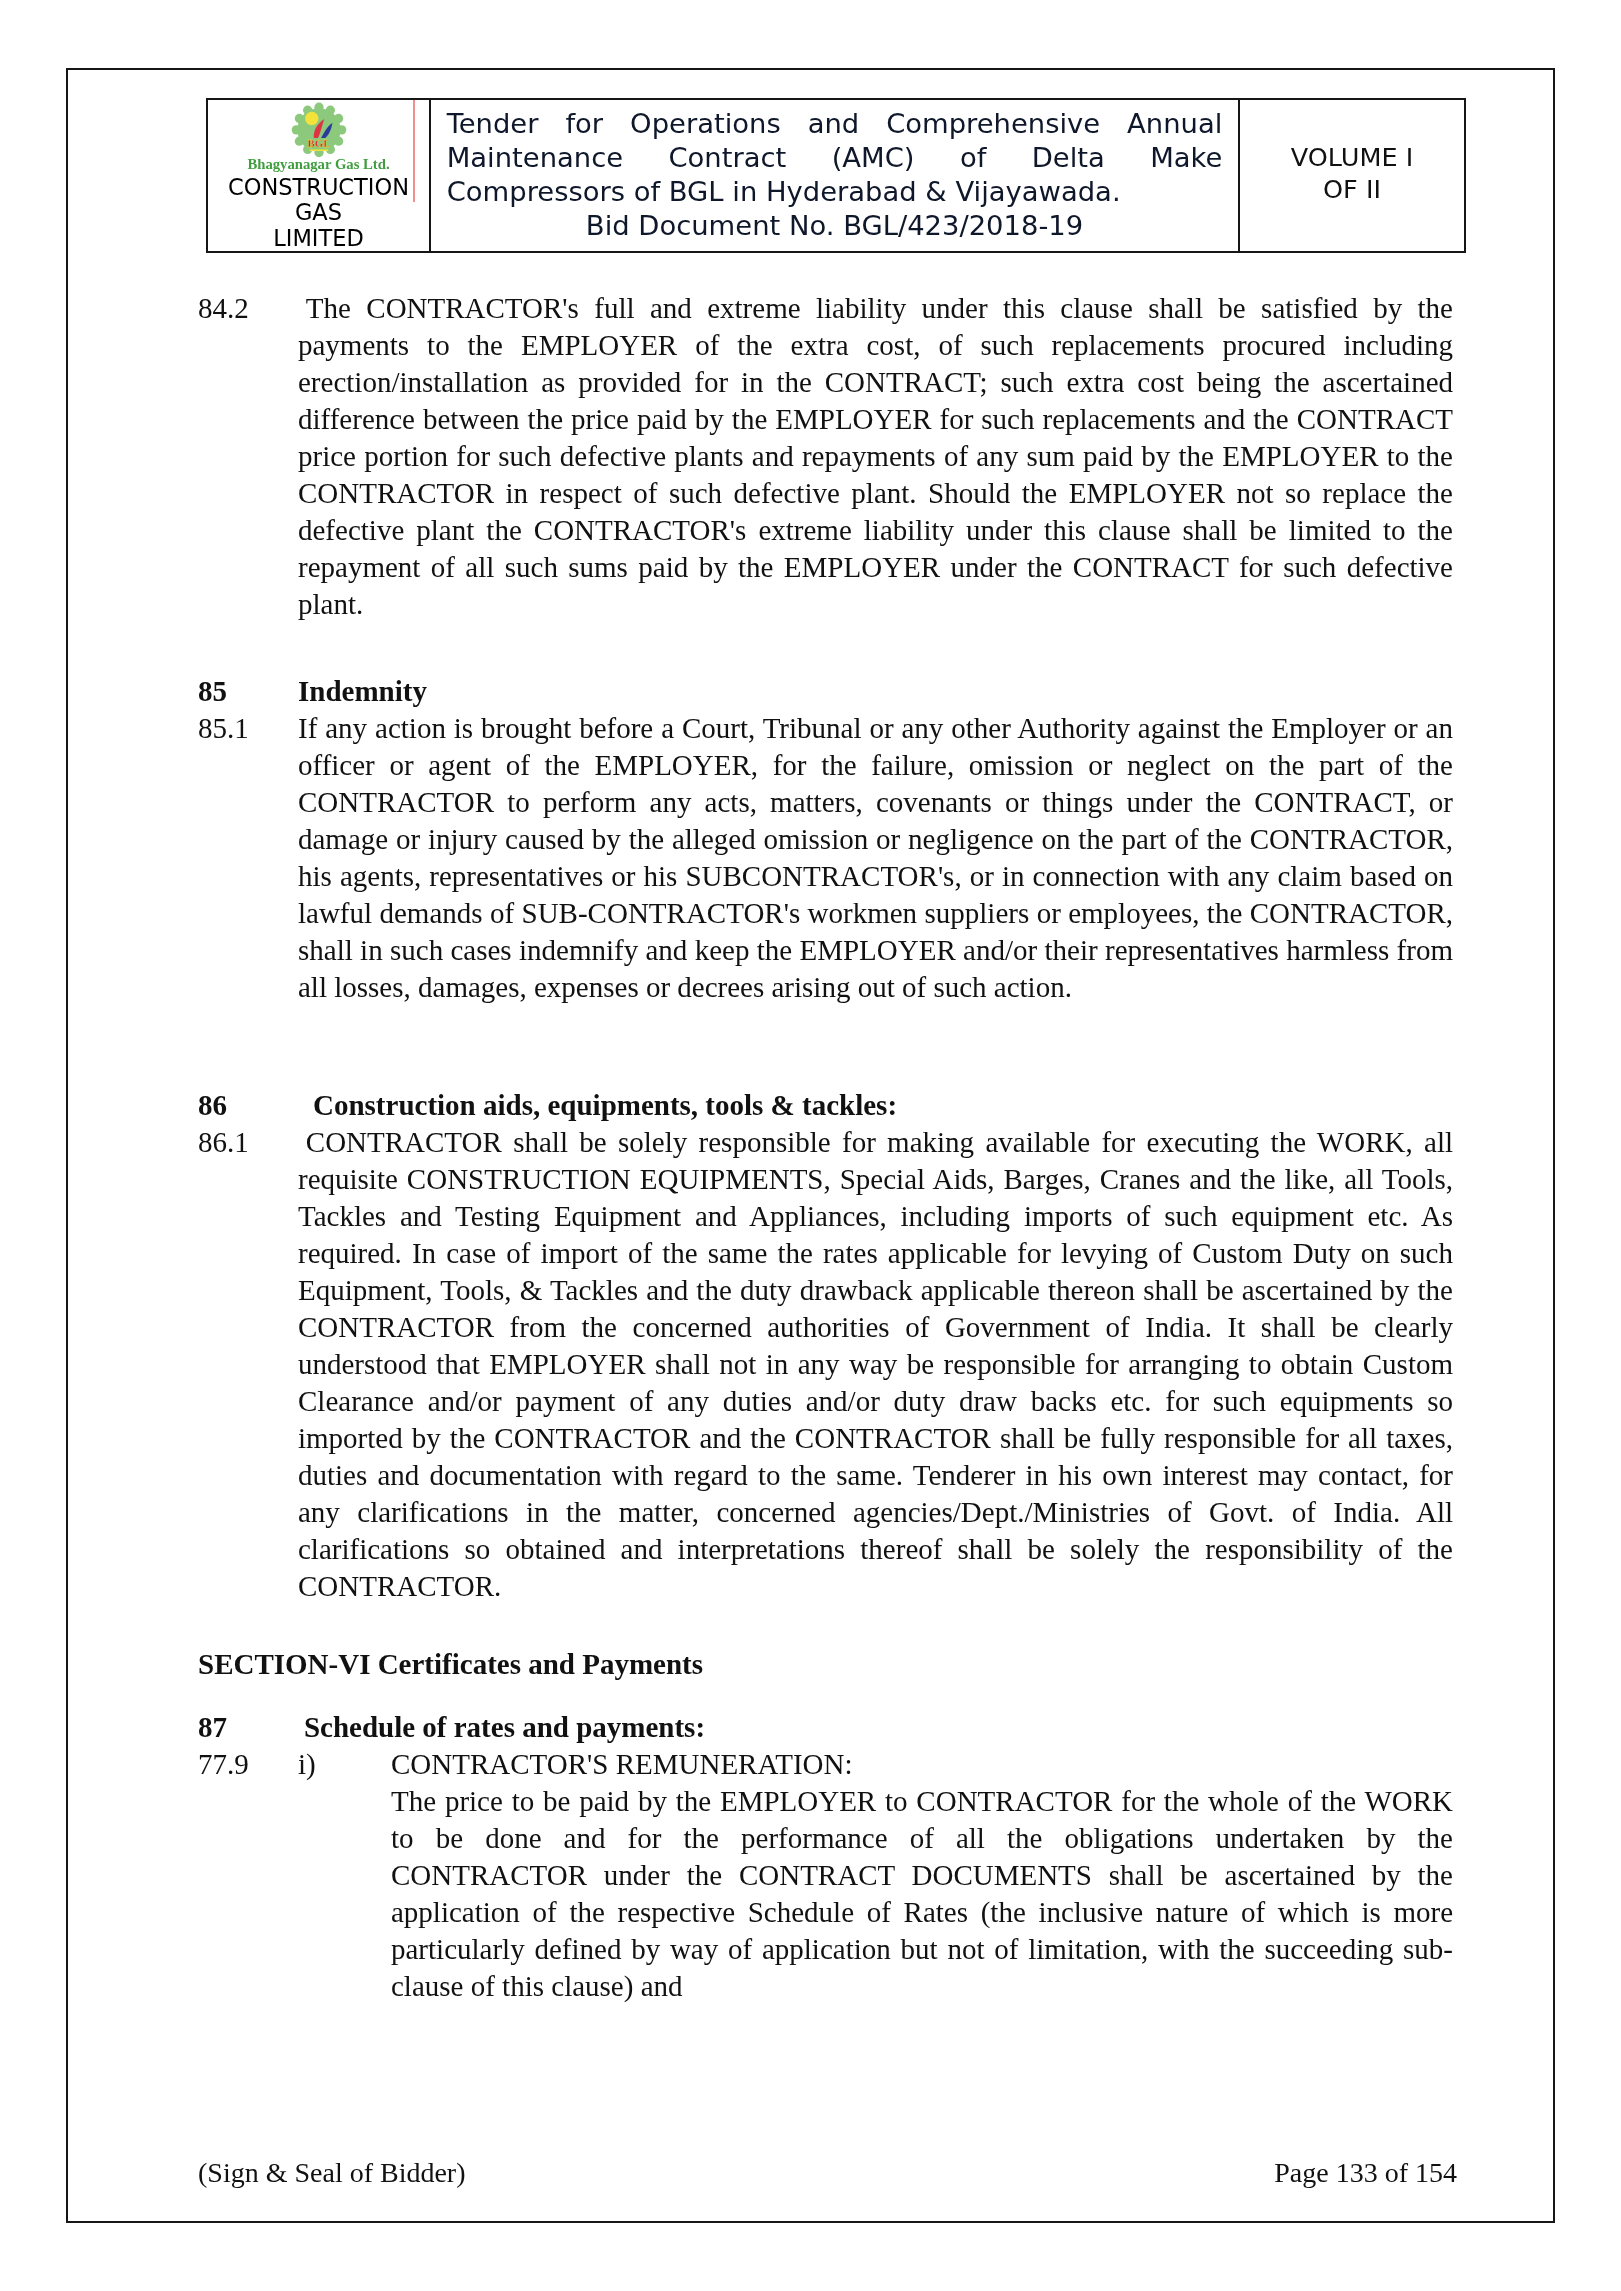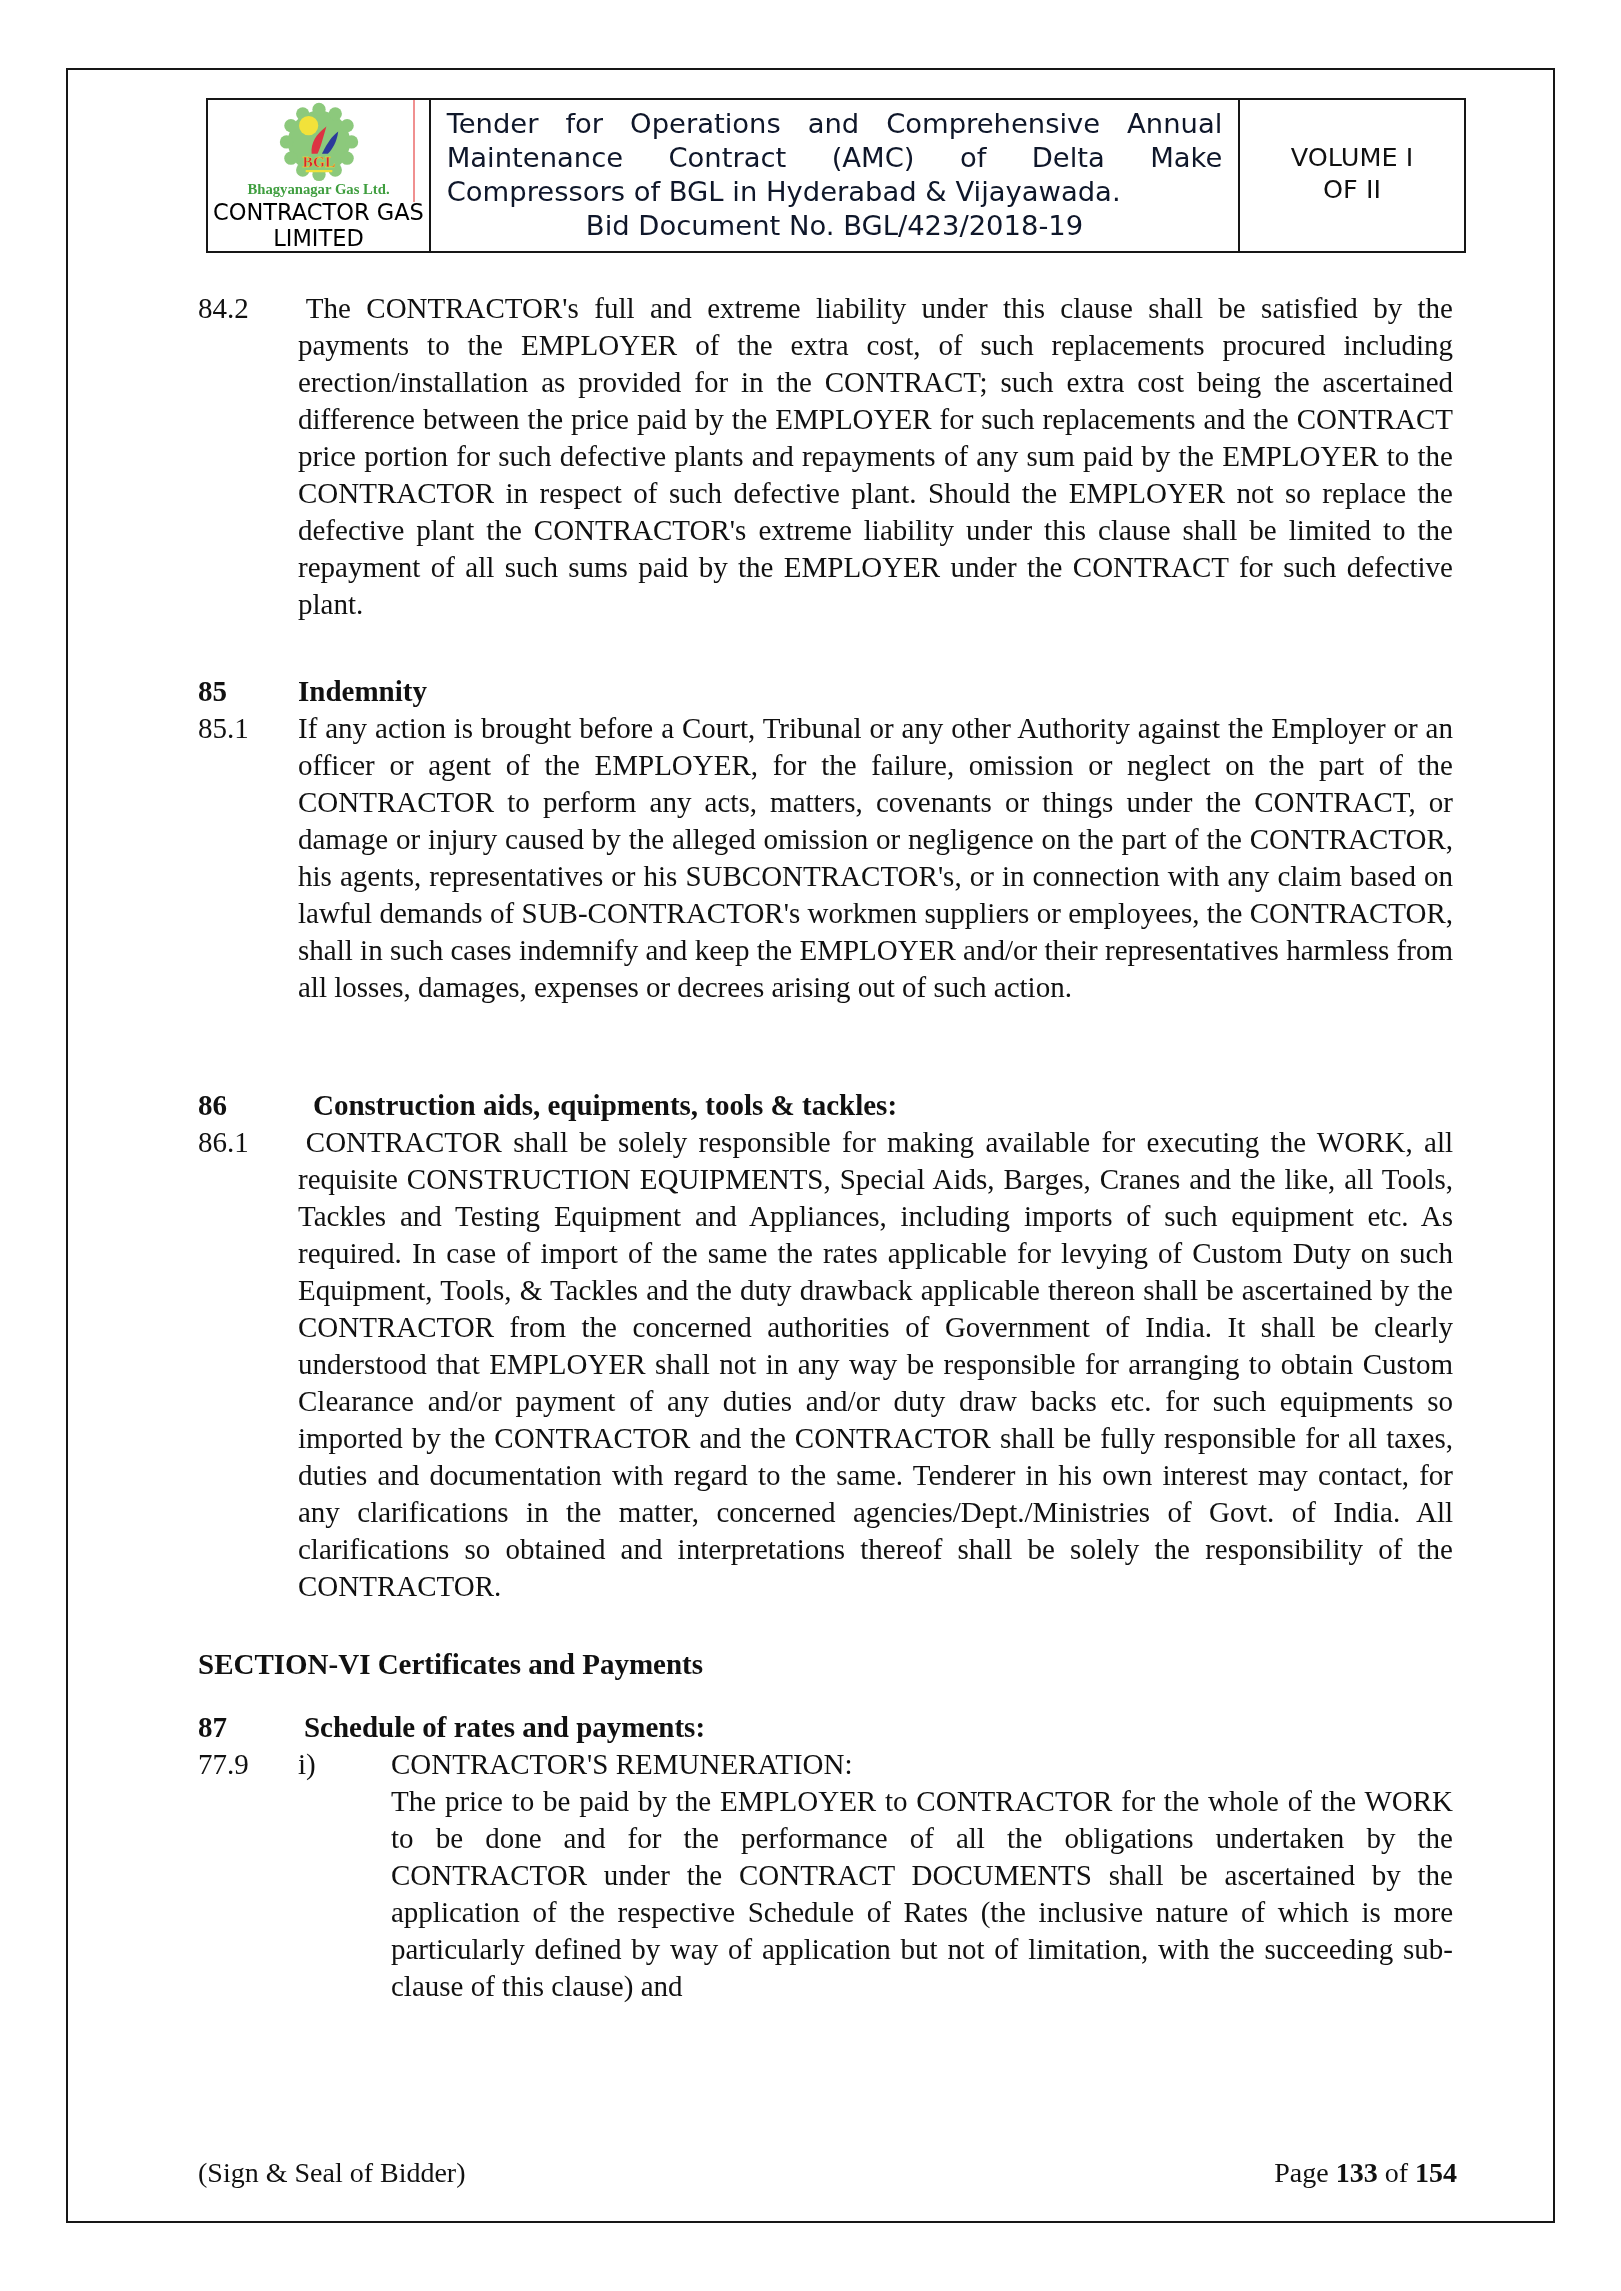--- a/index.html
+++ b/index.html
@@ -53,21 +53,21 @@
   .mt4{margin-top:26px;}
   .section-heading{font-weight:bold;}
   .marker{width:93px;flex:none;}
   .subcol{flex:1;}
   .sub-par{text-align:justify;}
   
   .footer{
     position:absolute;left:130px;right:96px;top:2086px;
     display:flex;justify-content:space-between;font-size:28px;line-height:33px;
   }
-  .pagenum b{font-weight:bold;margin-top:32px;}
+  .pagenum b{font-weight:normal;margin-top:32px;}
   svg text{font-family:"Liberation Serif",serif;}
 </style>
 </head>
 <body>
 
 <div class="page-border">
 
   <div class="header-table">
 
     <div class="cell logo-cell">
@@ -89,21 +89,21 @@
             <circle cx="38" cy="16" r="9"></circle>
         </g>
         <circle cx="46" cy="32" r="13" fill="#f2e23a"></circle>
         <path d="M50,70 C49,54 56,44 70,33 C65,50 62,62 58,70 Z" fill="#dd3342"></path>
         <path d="M64,70 C72,54 78,46 86,40 C84,54 79,63 72,70 Z" fill="#2b3a9b"></path>
         <text x="60" y="88" text-anchor="middle" font-size="21" font-weight="bold" fill="#d82330" stroke="#f2e23a" stroke-width="0.5">BGL</text>
         <rect x="42" y="92" width="36" height="3" fill="#f2e23a"></rect>
       </svg>
       <div class="logo-caption" style="color:#3f9e3f">Bhagyanagar Gas Ltd.</div>
       <div class="company-name">
-        <div>CONTRACTOR GAS</div>
+        <div>CONSTRUCTION GAS</div>
         <div>LIMITED</div>
       </div>
     </div>
 
     <div class="cell title-cell">
       <div class="t-justify">Tender for Operations and Comprehensive Annual</div>
       <div class="t-justify">Maintenance Contract (AMC) of Delta Make</div>
       <div class="t-left">Compressors of BGL in Hyderabad &amp; Vijayawada.</div>
       <div class="t-center">Bid Document No. BGL/423/2018-19</div>
     </div>

